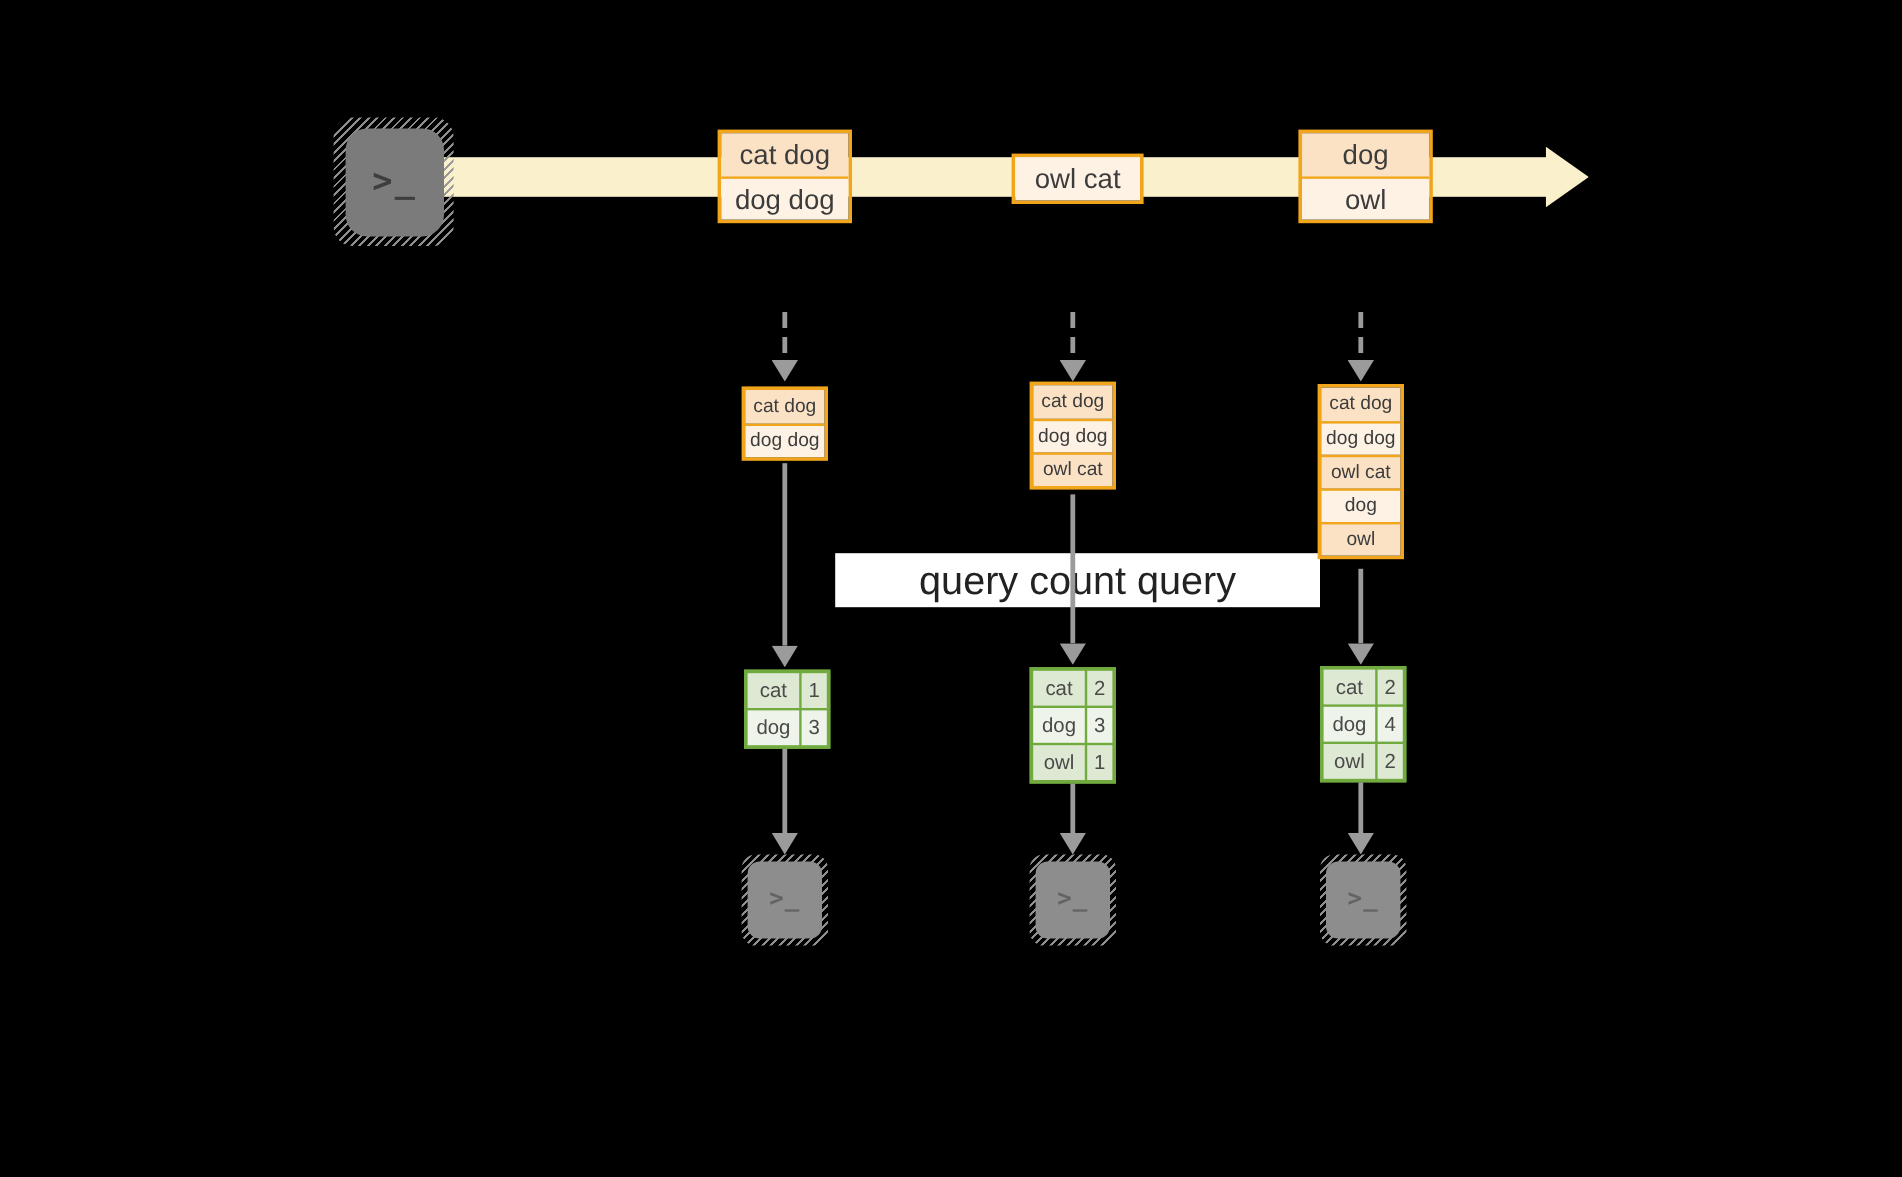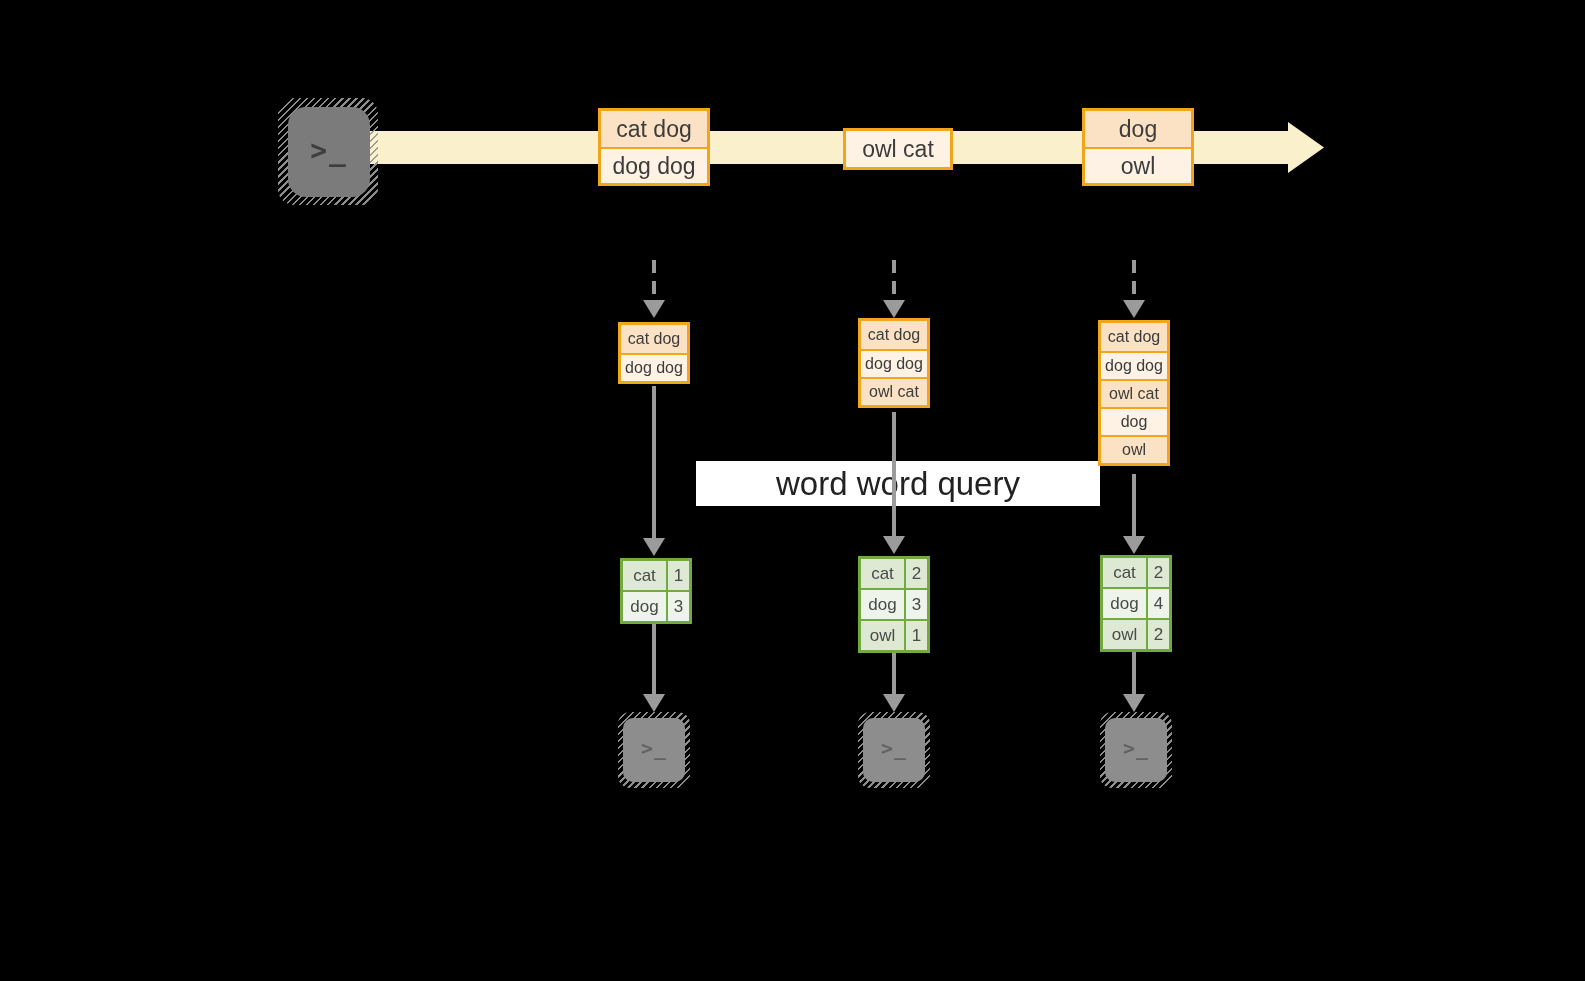--- a/index.html
+++ b/index.html
@@ -114,21 +114,21 @@
     </div>
   <div class="stack stack-3">
       <div class="stack-row">cat dog</div>
       <div class="stack-row alt">dog dog</div>
       <div class="stack-row">owl cat</div>
       <div class="stack-row alt">dog</div>
       <div class="stack-row">owl</div>
     </div>
 
   <div class="label-band">
-    <span>word word query</span>
+    <span>query count query</span>
   </div>
 
   <div class="solid-line" style="left:652px; top:386px; height:152px;"></div>
   <div class="arrow-head" style="left:643px; top:538px;"></div>
   <div class="solid-line" style="left:892px; top:412px; height:124px;"></div>
   <div class="arrow-head" style="left:883px; top:536px;"></div>
   <div class="solid-line" style="left:1132px; top:474px; height:62px;"></div>
   <div class="arrow-head" style="left:1123px; top:536px;"></div>
 
   <div class="wtable wtable-1">

